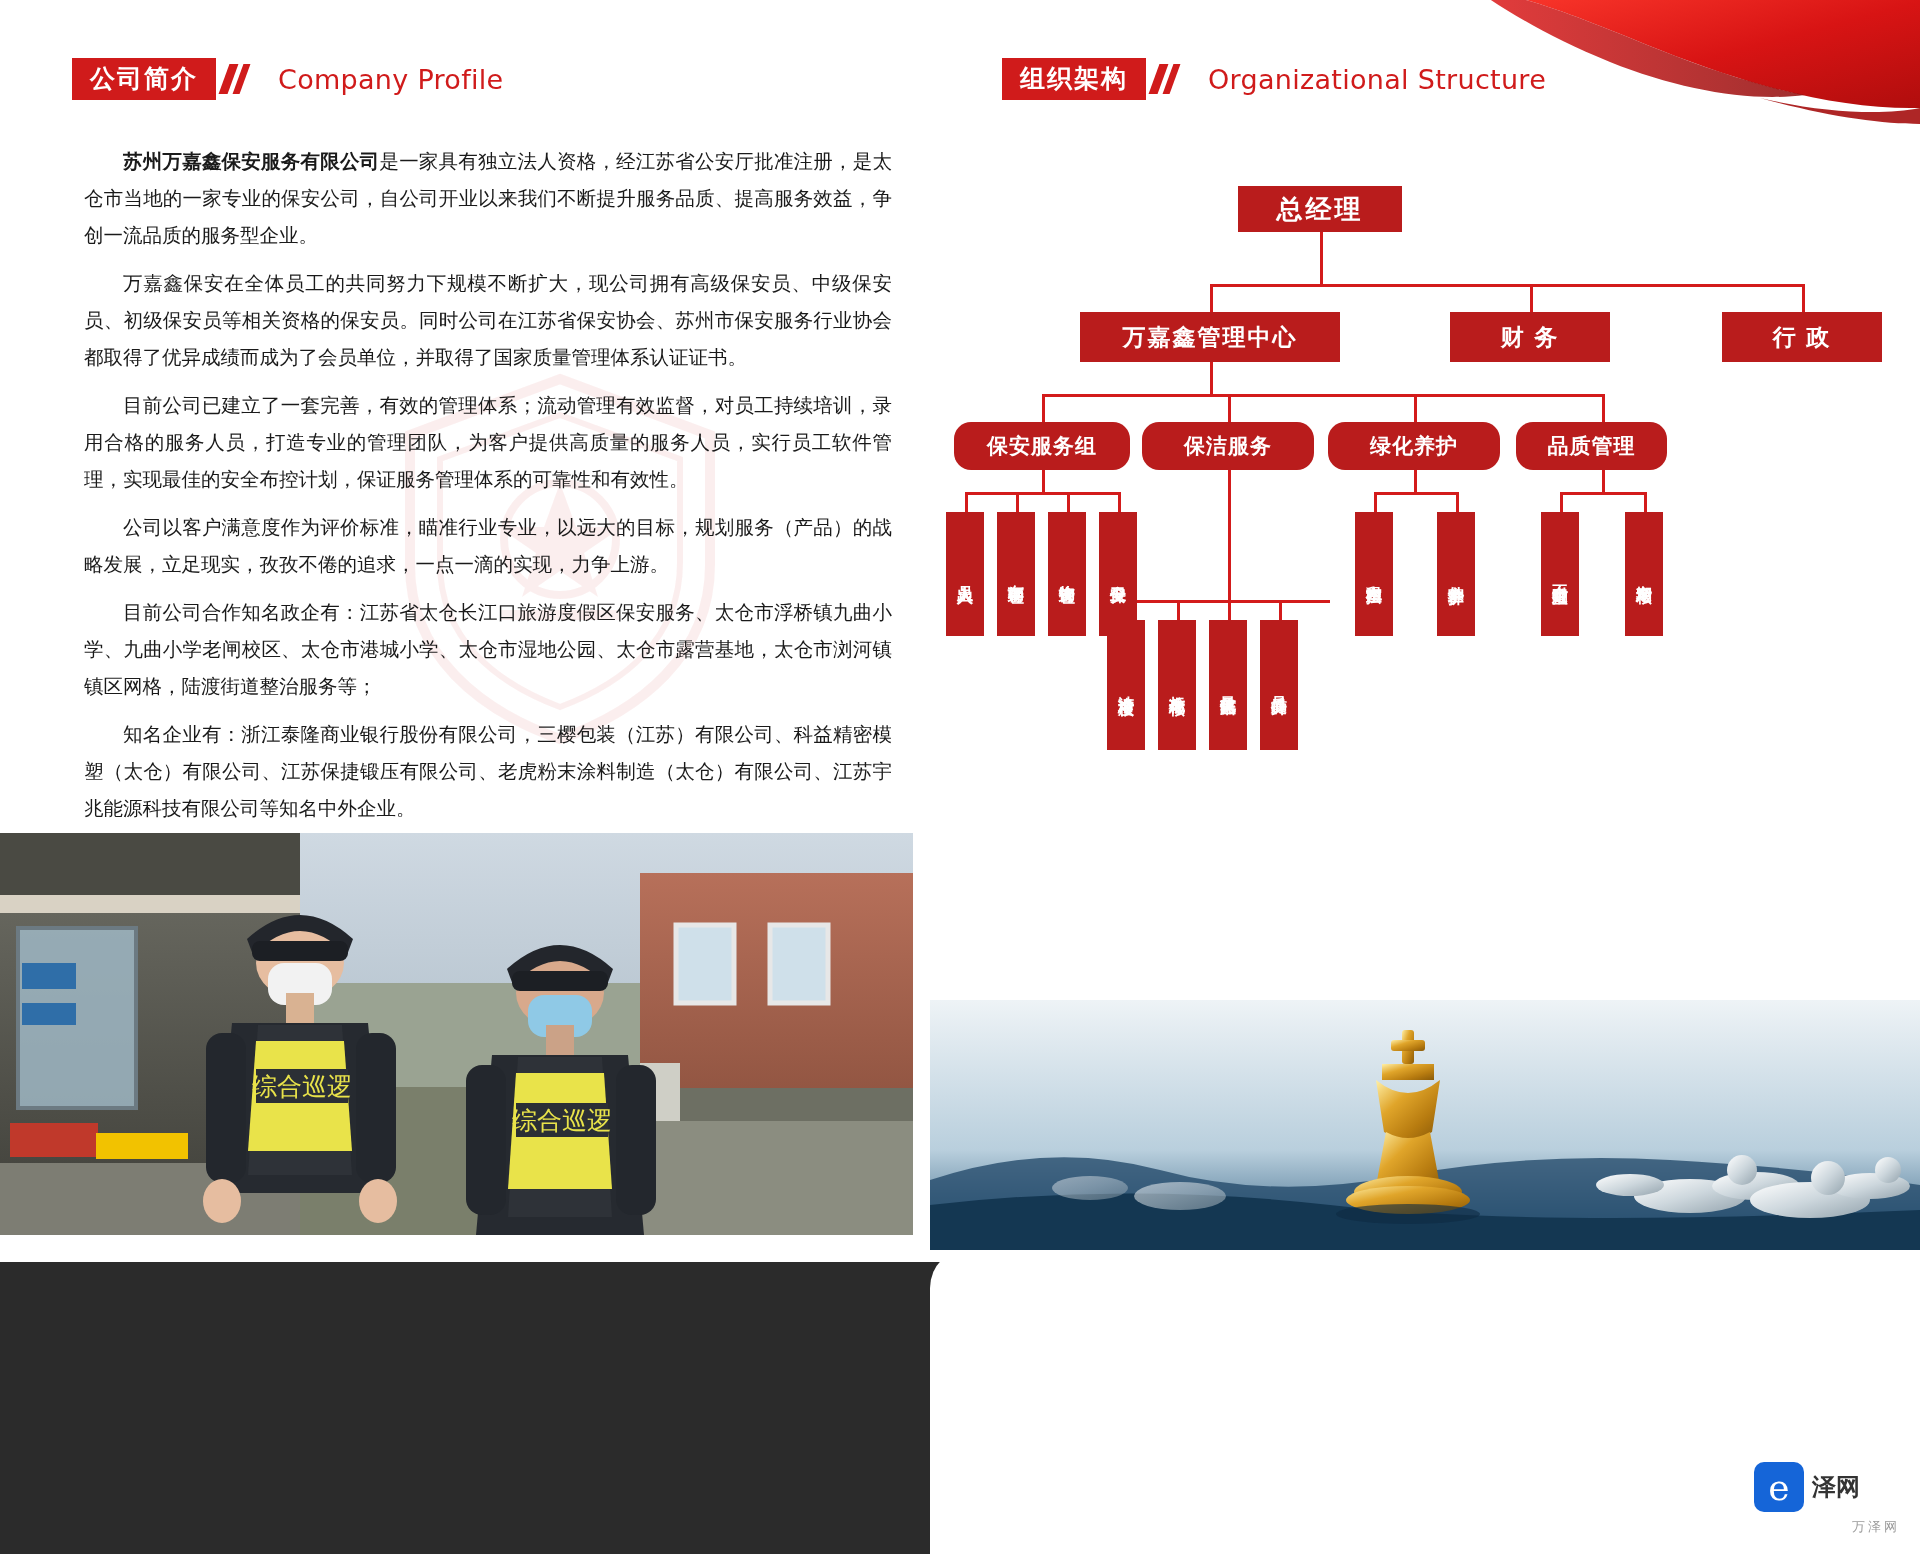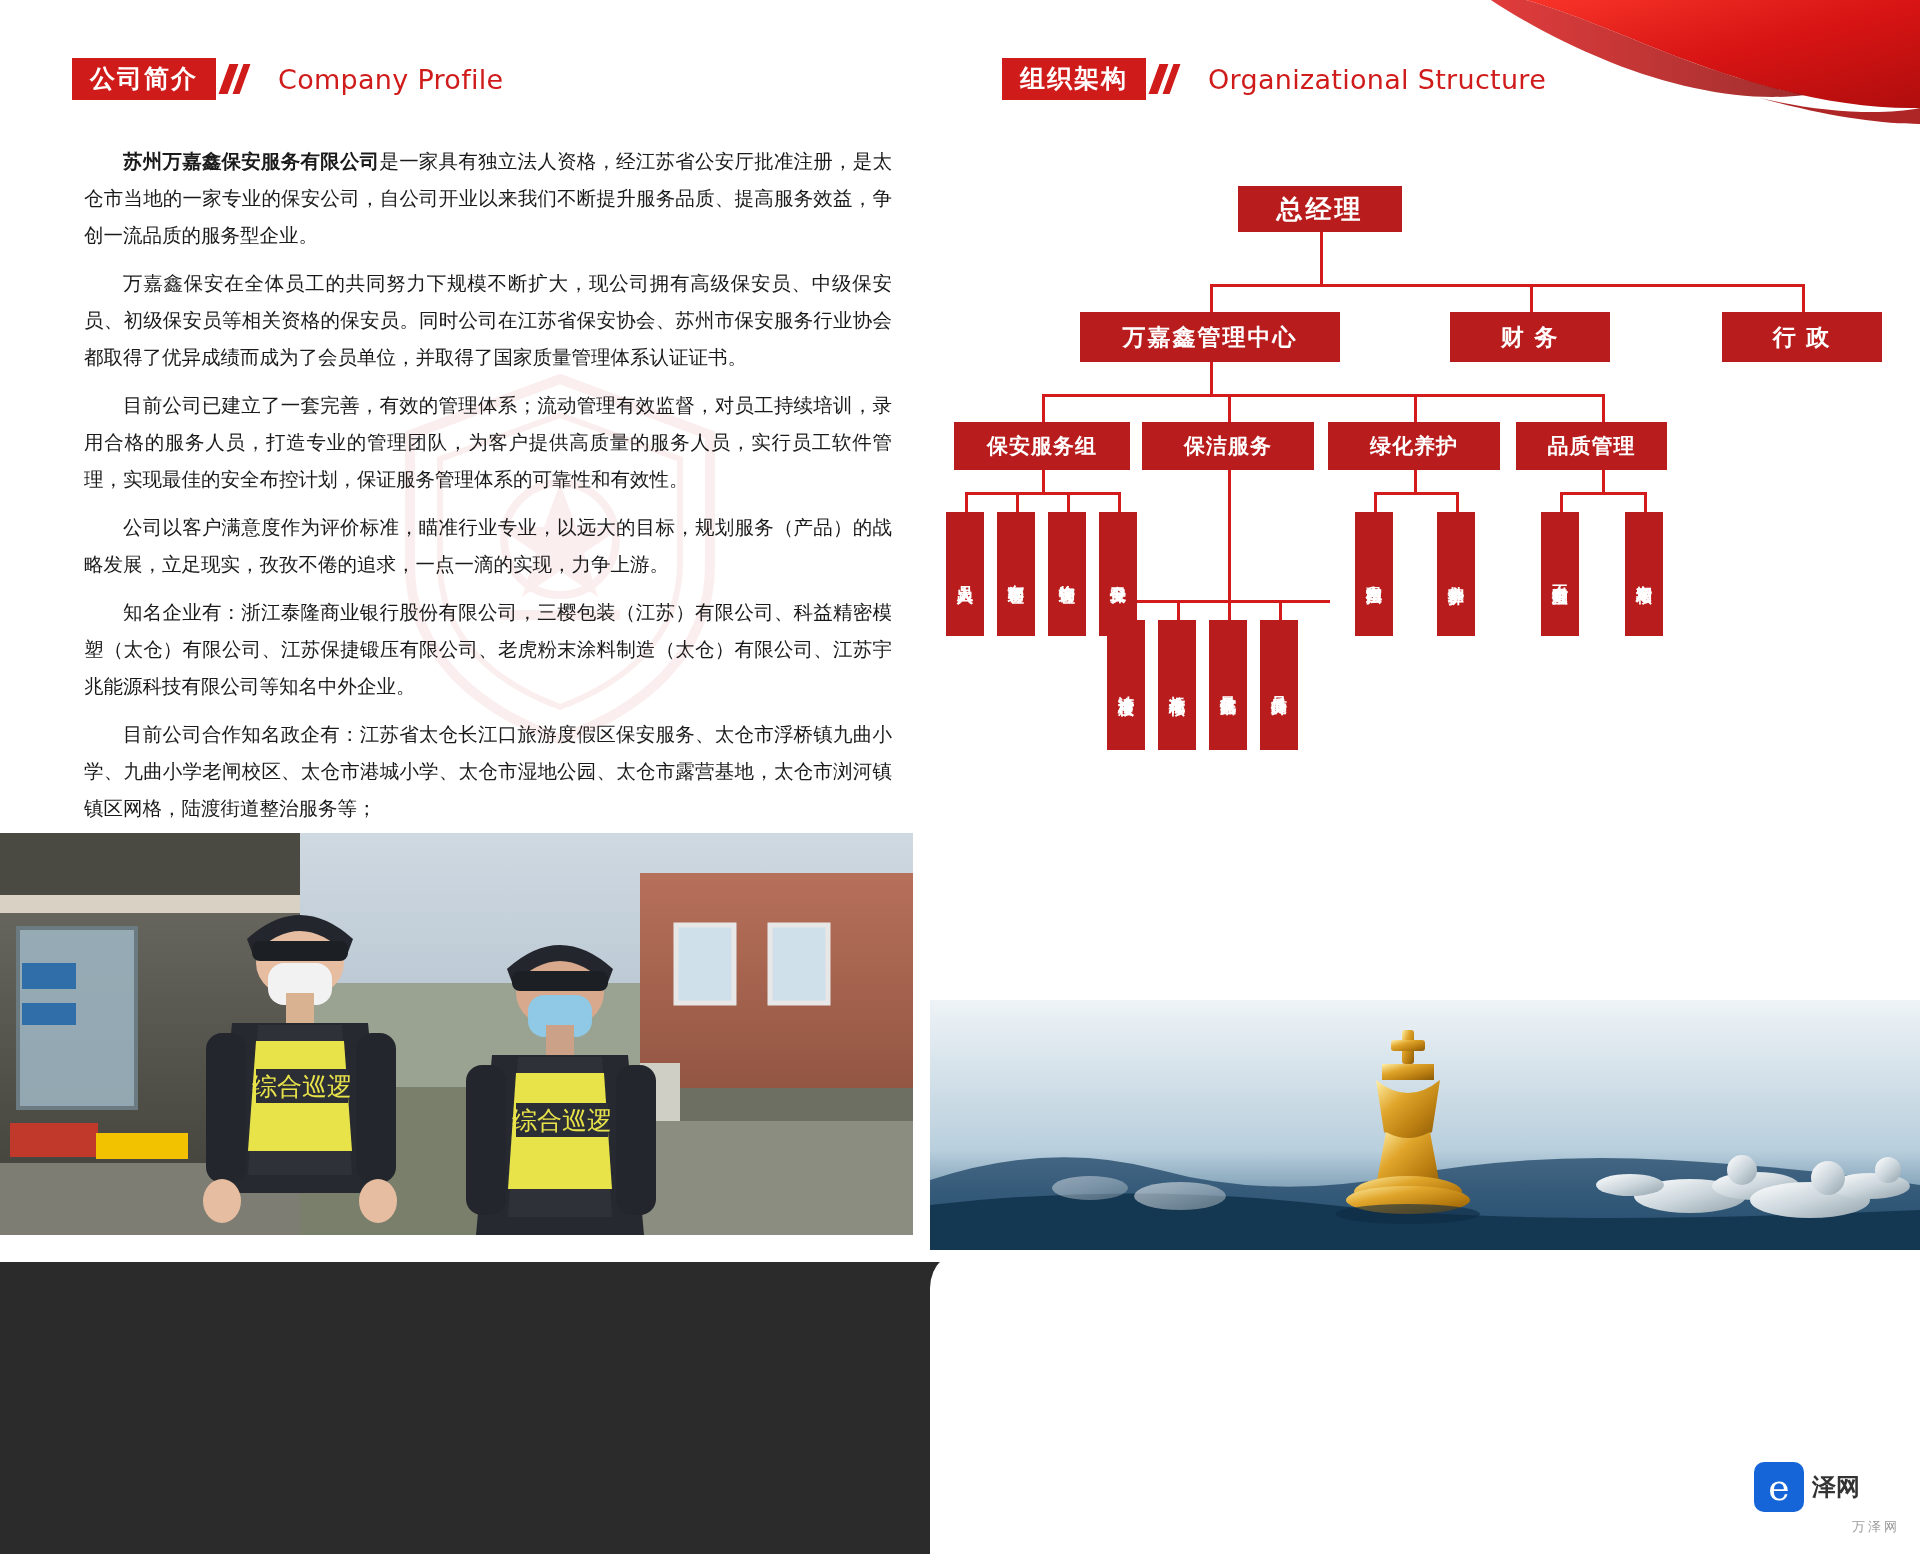--- a/index.html
+++ b/index.html
@@ -76,21 +76,21 @@
 
   
   .org{position:absolute;left:930px;top:180px;width:990px;height:620px;}
   .node{
     position:absolute;background:#b91c1c;color:#fff;text-align:center;
     display:flex;align-items:center;justify-content:center;
     font-weight:bold;line-height:1.25;
   }
   .n-top{font-size:26px;letter-spacing:3px;}
   .n-l2{font-size:23px;letter-spacing:2px;}
-  .n-l3{font-size:21px;letter-spacing:1px;}
+  .n-l3{font-size:21px;letter-spacing:1px;border-radius:17px;}
   .n-leaf{font-size:16px;letter-spacing:1px;writing-mode:vertical-rl;text-orientation:upright;padding:6px 0;}
   .line{position:absolute;background:#d31b1b;}
   .vline{width:3px;}
   .hline{height:3px;}
 
   
   .logo{
     position:absolute;right:60px;bottom:42px;display:flex;align-items:center;
   }
   .logo-mark{
@@ -145,22 +145,22 @@
       <path d="M70 130 L130 130" stroke="#c22" stroke-width="5"></path>
       <path d="M100 64 L108 86 L131 86 L112 99 L119 121 L100 108 L81 121 L88 99 L69 86 L92 86 Z" fill="#c22"></path>
     </svg>
   </div>
 
   <div class="profile-body" id="profile-body">
       <p><b>苏州万嘉鑫保安服务有限公司</b>是一家具有独立法人资格，经江苏省公安厅批准注册，是太仓市当地的一家专业的保安公司，自公司开业以来我们不断提升服务品质、提高服务效益，争创一流品质的服务型企业。</p>
       <p>万嘉鑫保安在全体员工的共同努力下规模不断扩大，现公司拥有高级保安员、中级保安员、初级保安员等相关资格的保安员。同时公司在江苏省保安协会、苏州市保安服务行业协会都取得了优异成绩而成为了会员单位，并取得了国家质量管理体系认证证书。</p>
       <p>目前公司已建立了一套完善，有效的管理体系；流动管理有效监督，对员工持续培训，录用合格的服务人员，打造专业的管理团队，为客户提供高质量的服务人员，实行员工软件管理，实现最佳的安全布控计划，保证服务管理体系的可靠性和有效性。</p>
       <p>公司以客户满意度作为评价标准，瞄准行业专业，以远大的目标，规划服务（产品）的战略发展，立足现实，孜孜不倦的追求，一点一滴的实现，力争上游。</p>
+      <p>目前公司合作知名政企有：江苏省太仓长江口旅游度假区保安服务、太仓市浮桥镇九曲小学、九曲小学老闸校区、太仓市港城小学、太仓市湿地公园、太仓市露营基地，太仓市浏河镇镇区网格，陆渡街道整治服务等；</p>
       <p>知名企业有：浙江泰隆商业银行股份有限公司，三樱包装（江苏）有限公司、科益精密模塑（太仓）有限公司、江苏保捷锻压有限公司、老虎粉末涂料制造（太仓）有限公司、江苏宇兆能源科技有限公司等知名中外企业。</p>
-      <p>目前公司合作知名政企有：江苏省太仓长江口旅游度假区保安服务、太仓市浮桥镇九曲小学、九曲小学老闸校区、太仓市港城小学、太仓市湿地公园、太仓市露营基地，太仓市浏河镇镇区网格，陆渡街道整治服务等；</p>
       <p>万嘉鑫保安秉承过硬的人防业务素质、雄厚的专业技术力量、前瞻的经营管理理念、优质的服务水准，在确保客户安全、协助公安机关维护社会治安秩序的工作中发挥了积极作用。为保企业的安全运营，为保社会的一方平安，愿与社会各界新老客户精诚合作，携手并进，为营造平和谐的社会而不懈努力！</p>
     </div>
 
   <div class="photo-left">
     <svg width="913" height="402" viewBox="0 0 913 402" preserveAspectRatio="xMidYMid slice">
       <defs>
         <linearGradient id="sky" x1="0" y1="0" x2="0" y2="1">
           <stop offset="0%" stop-color="#cfd9e2"></stop>
             <stop offset="100%" stop-color="#9fb0bd"></stop>
         </linearGradient>

